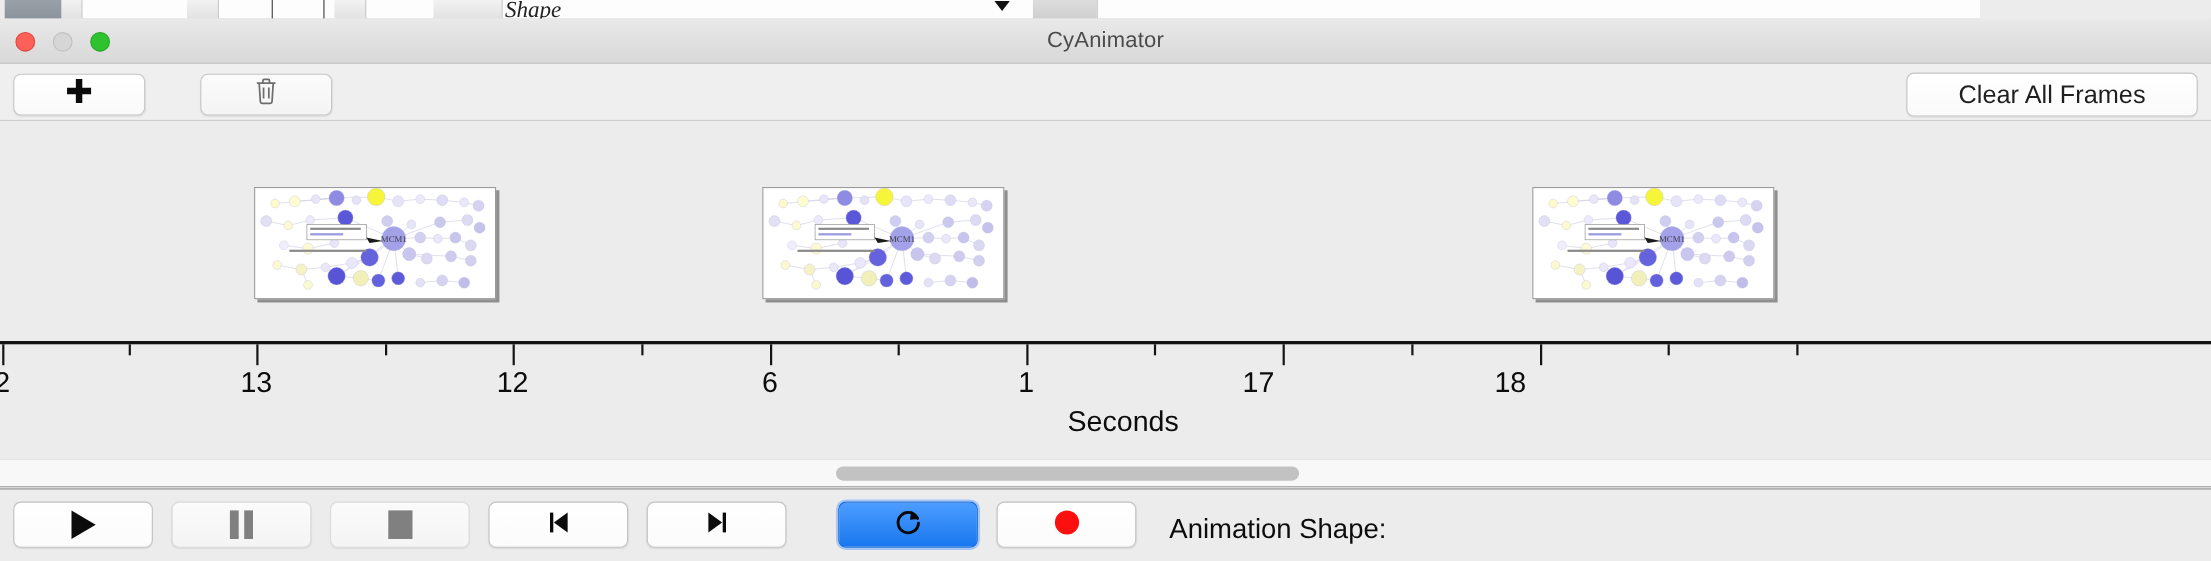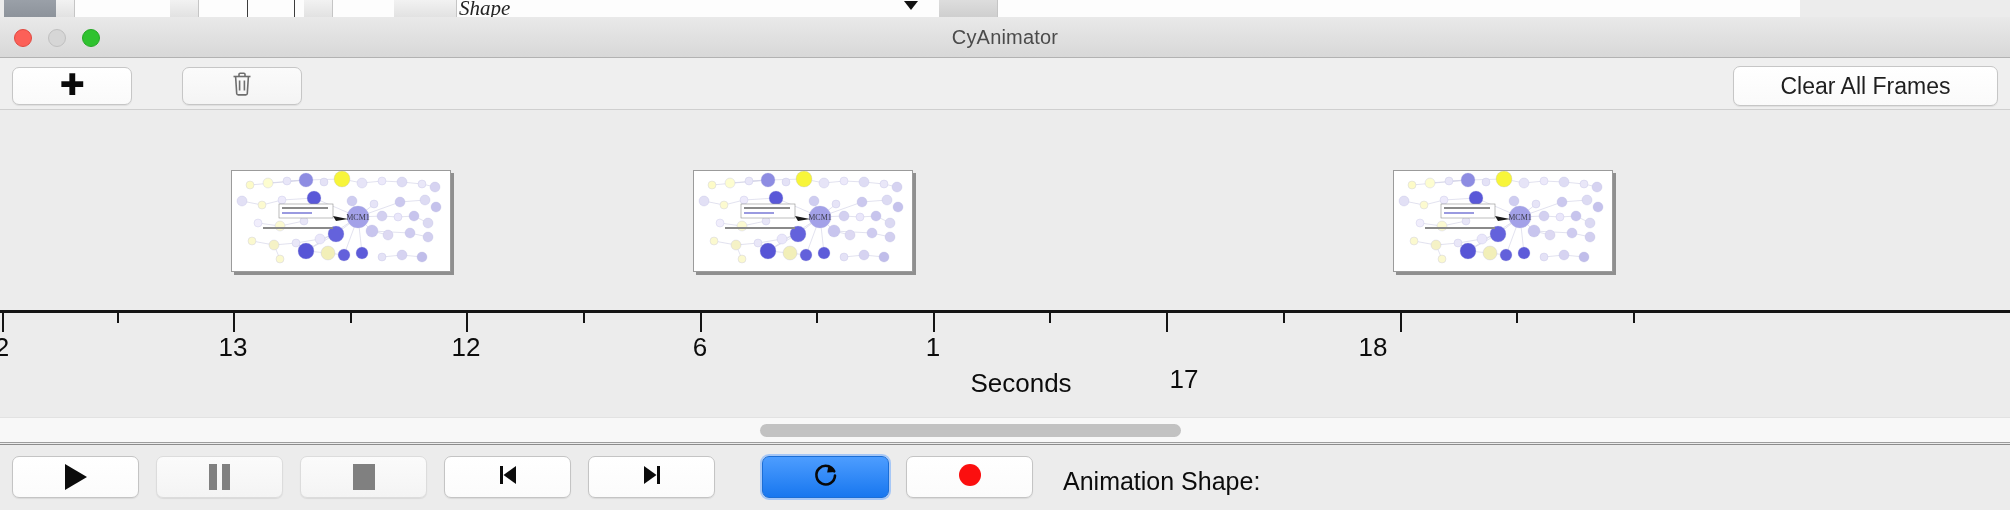--- a/index.html
+++ b/index.html
@@ -606,21 +606,21 @@
         <div class="tick major" style="left: 466px;"></div>
         <div class="tick-label" style="left: 466px;">12</div>
         <div class="tick minor" style="left: 583px;"></div>
         <div class="tick major" style="left: 700px;"></div>
         <div class="tick-label" style="left: 700px;">6</div>
         <div class="tick minor" style="left: 816px;"></div>
         <div class="tick major" style="left: 933px;"></div>
         <div class="tick-label" style="left: 933px;">1</div>
         <div class="tick minor" style="left: 1049px;"></div>
         <div class="tick major" style="left: 1166px;"></div>
-        <div class="tick-label" style="left: 1184px; margin-top: 32px;">17</div>
+        <div class="tick-label" style="left: 1144px;">17</div>
         <div class="tick minor" style="left: 1283px;"></div>
         <div class="tick major" style="left: 1400px;"></div>
         <div class="tick-label" style="left: 1373px;">18</div>
         <div class="tick minor" style="left: 1516px;"></div>
         <div class="tick minor" style="left: 1633px;"></div>
       </div>
     <div class="axis-title">Seconds</div>
   </div>
 
   <div class="hscroll-track">

